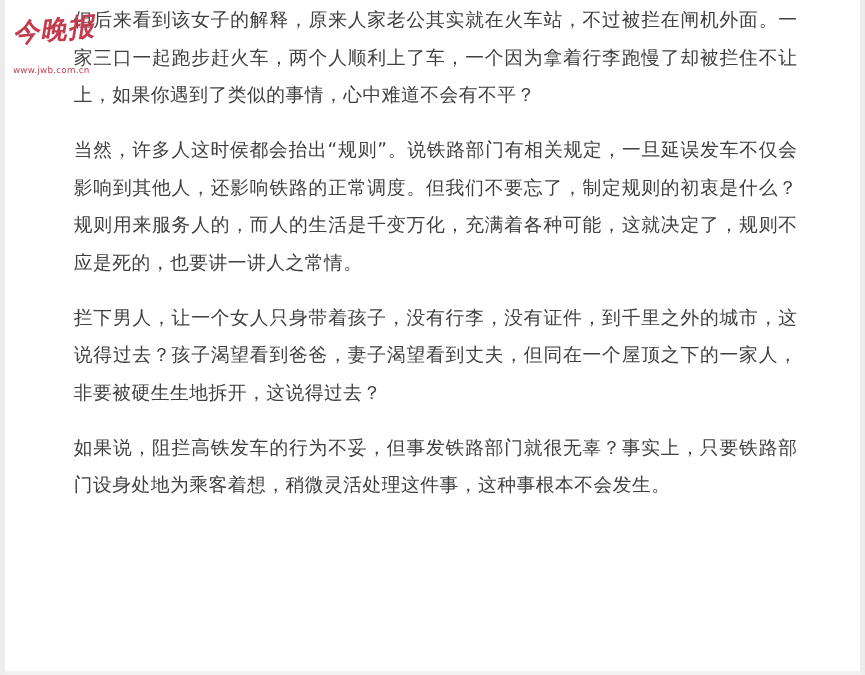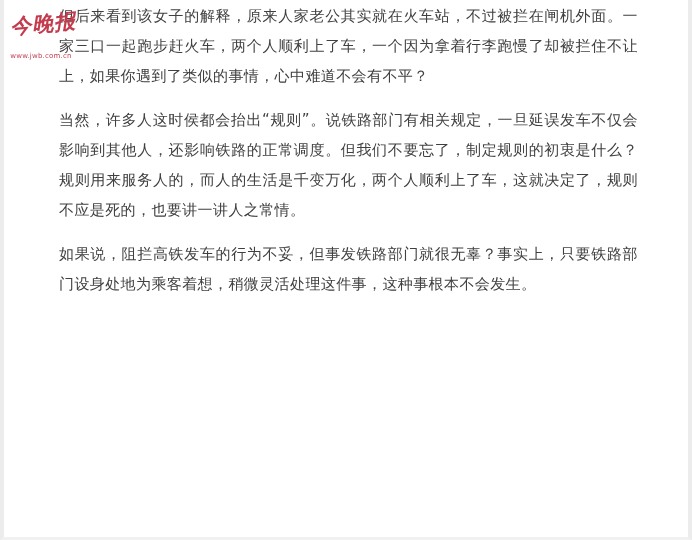--- a/index.html
+++ b/index.html
@@ -103,18 +103,19 @@
 <div class="page">
 
   <div class="logo">
     <span class="logo-text">今晚报</span>
     <span class="logo-url">www.jwb.com.cn</span>
   </div>
 
 
   <div class="article">
     <p>但后来看到该女子的解释，原来人家老公其实就在火车站，不过被拦在闸机外面。一家三口一起跑步赶火车，两个人顺利上了车，一个因为拿着行李跑慢了却被拦住不让上，如果你遇到了类似的事情，心中难道不会有不平？</p>
-    <p>当然，许多人这时侯都会抬出“规则”。说铁路部门有相关规定，一旦延误发车不仅会影响到其他人，还影响铁路的正常调度。但我们不要忘了，制定规则的初衷是什么？规则用来服务人的，而人的生活是千变万化，两个人顺利上了车，这就决定了，规则不应是死的，也要讲一讲人之常情。</p>
+    <p>当然，许多人这时侯都会抬出“规则”。说铁路部门有相关规定，一旦延误发车不仅会影响到其他人，还影响铁路的正常调度。但我们不要忘了，制定规则的初衷是什么？规则用来服务人的，而人的生活是千变万化，充满着各种可能，这就决定了，规则不应是死的，也要讲一讲人之常情。</p>
+    <p>拦下男人，让一个女人只身带着孩子，没有行李，没有证件，到千里之外的城市，这说得过去？孩子渴望看到爸爸，妻子渴望看到丈夫，但同在一个屋顶之下的一家人，非要被硬生生地拆开，这说得过去？</p>
     <p>如果说，阻拦高铁发车的行为不妥，但事发铁路部门就很无辜？事实上，只要铁路部门设身处地为乘客着想，稍微灵活处理这件事，这种事根本不会发生。</p>
 
   </div>
 
 </div>
 
 </body></html>

